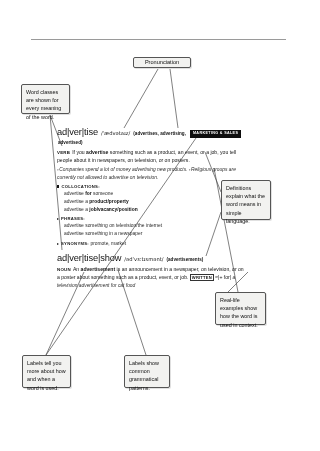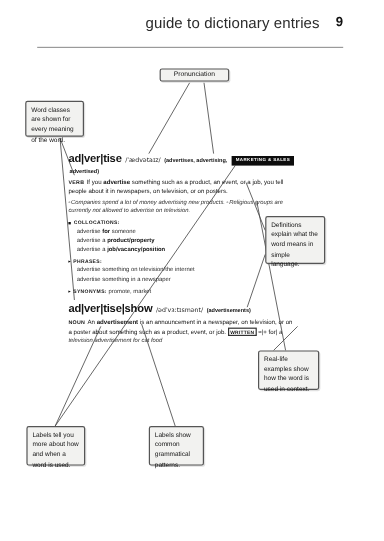--- a/index.html
+++ b/index.html
@@ -65,21 +65,21 @@
   .callout.labels-tell{left:22px;top:355px;width:49px;height:33px;}
   .callout.labels-show{left:124px;top:355px;width:46px;height:33px;}
 
   
   .entry{
     position:absolute;left:57px;top:126px;width:190px;
     font-size:5.1px;line-height:1.5;color:#131313;
   }
   .hw-line{display:block;white-space:nowrap;margin-bottom:.5px;}
   .headword{
-    font-size:9.3px;font-weight:bold;letter-spacing:-.15px;
+    font-size:9.3px;font-weight:normal;letter-spacing:-.15px;
     vertical-align:baseline;
   }
   .pron-text{
     font-size:5.2px;color:#1b1b1b;margin-left:3px;
     font-family:"DejaVu Sans", sans-serif;
   }
   .inflect{font-size:4.6px;font-weight:bold;margin-left:3px;}
   .domain-badge{
     display:inline-block;background:#0d0d0d;color:#fff;
     font-size:3.7px;font-weight:bold;letter-spacing:.35px;
@@ -124,24 +124,20 @@
   .reg-label{
     font-size:4.1px;font-weight:bold;letter-spacing:.2px;
     border:.5px solid #333;padding:0 1px;
   }
 </style>
 </head>
 <body>
 
 <div class="page">
 
-  <div class="header">
-    <span class="header-title">guide to dictionary entries</span>
-    <span class="header-page">9</span>
-  </div>
   <div class="header-rule"></div>
 
   <svg class="lines" viewBox="0 0 300 451">
 
     <line x1="158" y1="69" x2="124" y2="128"></line>
     <line x1="170" y1="69" x2="178" y2="128"></line>
 
     <line x1="50" y1="115" x2="62" y2="146"></line>
     <line x1="50" y1="115" x2="62" y2="250"></line>
 

